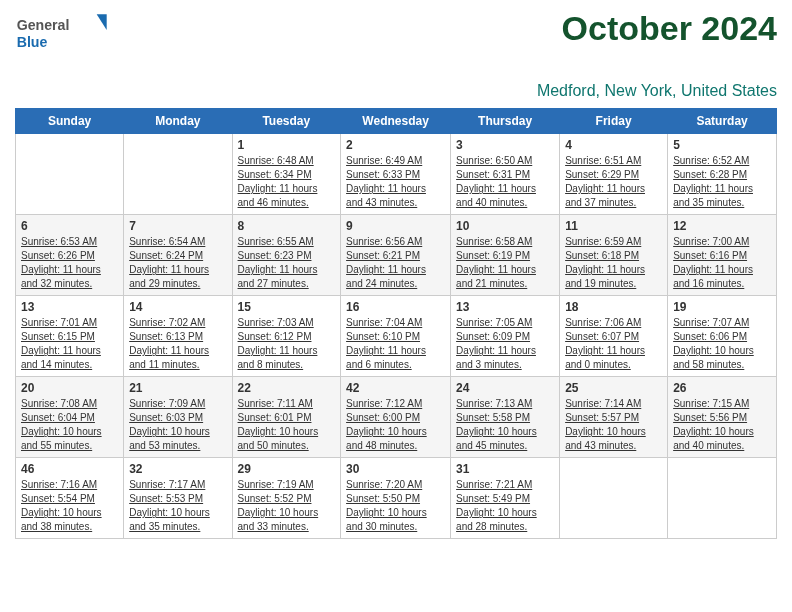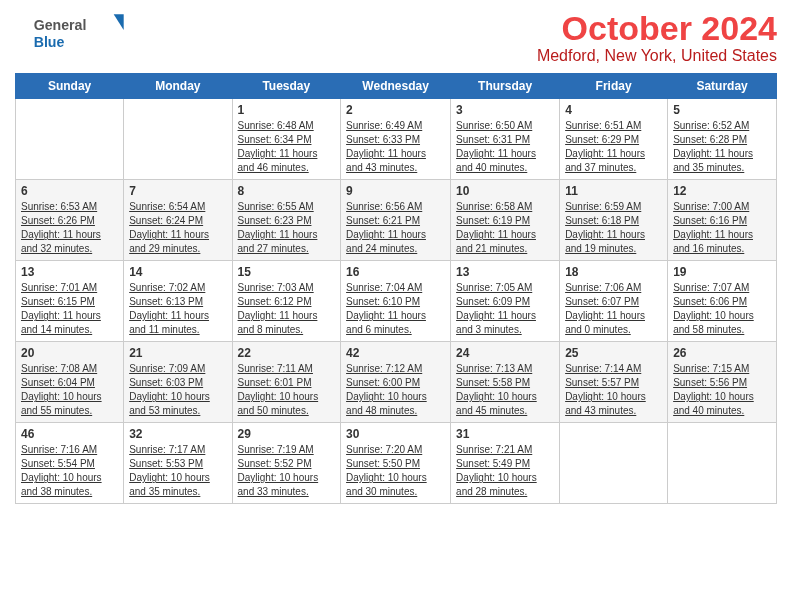--- a/index.html
+++ b/index.html
@@ -16,34 +16,34 @@
     .header-area {
       display: flex;
       justify-content: space-between;
       align-items: flex-start;
       margin-bottom: 8px;
     }
     .logo {
       display: flex;
       flex-direction: column;
       align-items: center;
-      margin-left: 17px;
     }
     .title-area {
       text-align: right;
     }
     .month-title {
       font-size: 34px;
       font-weight: bold;
-      color: #ef4444;
+      color: #14532d;
       line-height: 1.1;
     }
     .location-title {
       font-size: 16px;
-      color: #b91c1c;
+      color: #0f766e;
+      margin-top: 35px;
     }
     .calendar {
       width: 100%;
       border-collapse: collapse;
       border: 1px solid #ccc;
     }
     .calendar th {
       background: #2a6db5;
       color: #fff;
       font-size: 12px;

